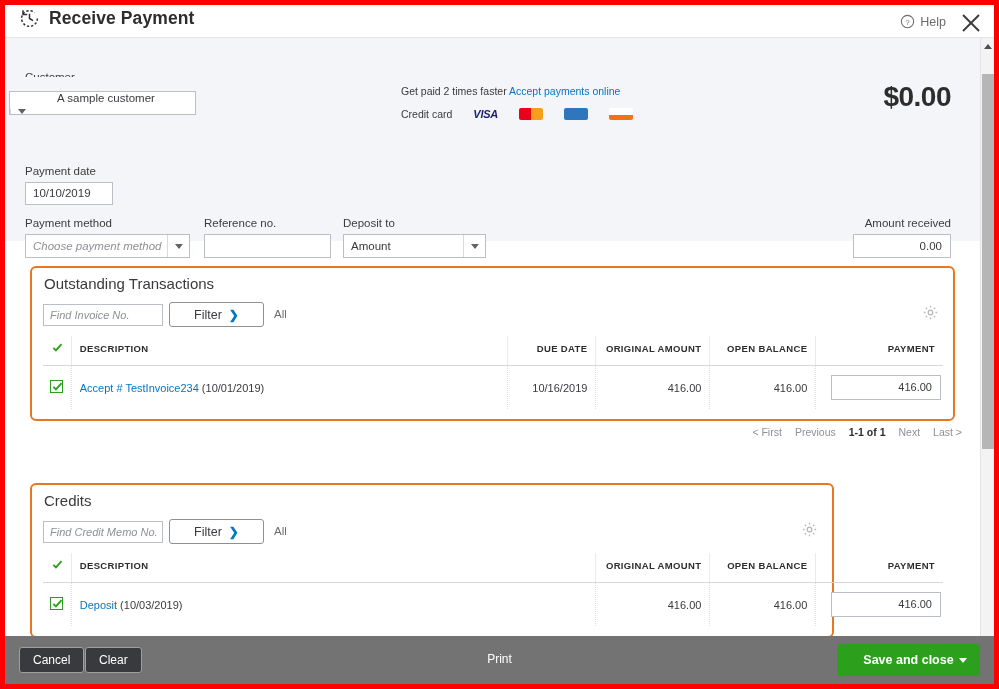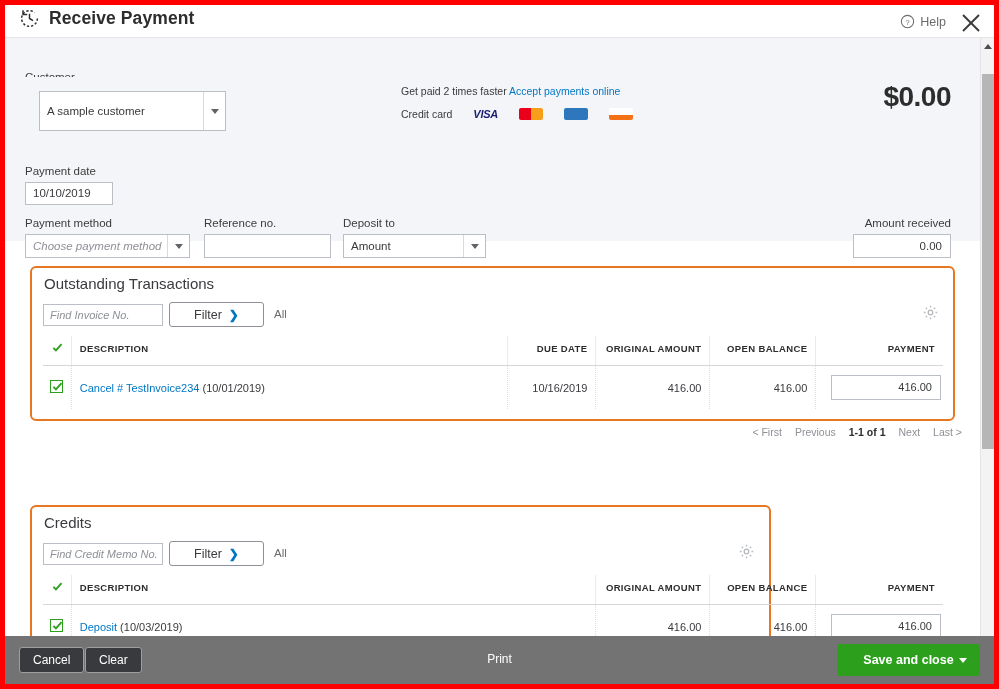--- a/index.html
+++ b/index.html
@@ -70,21 +70,21 @@
   .sel .val { padding-left: 7px; flex: 1; white-space: nowrap; overflow: hidden; }
   .sel .arrowbox {
     width: 22px; align-self: stretch;
     border-left: 1px solid #d6d9de;
     display: flex; align-items: center; justify-content: center;
   }
   .caret { width: 0; height: 0; border-left: 4px solid transparent;
            border-right: 4px solid transparent; border-top: 5px solid #5f6368; }
   .ph { color: #8d9096; font-style: italic; }
 
-  #cust-sel { position: absolute; left: 34px; top: 53px; width: 187px; height: 40px; }
+  #cust-sel { position: absolute; left: 4px; top: 53px; width: 187px; height: 24px; flex-direction: column; }
   #find-inv-btn {
     position: absolute; left: 221px; top: 52px; width: 147px; height: 26px;
     background: #fff; border: 1px solid #8d9096; border-radius: 3px;
     font-size: 12.5px; color: #393a3d; cursor: pointer;
     font-family: "Liberation Sans", sans-serif;
   }
 
   .promo { position: absolute; left: 396px; top: 47px; font-size: 10.5px; color: #393a3d; }
   .promo a { color: #0077c5; text-decoration: none; }
   .ccrow { position: absolute; left: 396px; top: 70px; display: flex; align-items: center; gap: 21px;
@@ -114,21 +114,21 @@
   #amt-recv-inp { position: absolute; right: 29px; top: 196px; width: 98px; height: 24px;
                   text-align: right; padding-right: 8px; }
 
   
   .card {
     position: absolute;
     border: 2px solid #e87722; border-radius: 6px;
     background: #fff;
   }
   #card-out { left: 25px; top: 261px; width: 925px; height: 155px; }
-  #card-cred { left: 25px; top: 500px; width: 741px; height: 155px; }
+  #card-cred { left: 25px; top: 478px; width: 804px; height: 155px; }
 
   .card-title { position: absolute; left: 12px; top: 7px; font-size: 15px; color: #393a3d; }
   .find-inp {
     position: absolute; left: 11px; top: 36px; width: 120px; height: 22px;
     border: 1px solid #babec5; background: #fff;
     font-size: 11px; color: #8d9096; font-style: italic;
     padding-left: 6px; font-family: "Liberation Sans", sans-serif;
   }
   .filter-btn {
     position: absolute; left: 137px; top: 34px; width: 95px; height: 25px;
@@ -338,21 +338,21 @@
       <tbody>
             <tr>
         <td class="c-chk">
           <span class="chk on">
             <svg width="11" height="11" viewBox="0 0 12 12">
                     <path d="M1.5 6.3 L4.3 9.2 L10.4 2.3" stroke="#2ca01c" stroke-width="2" fill="none"></path>
                   </svg>
           </span>
         </td>
         <td class="c-desc">
-          <a href="#" class="desc-link">Cancel # TestInvoice234</a><span class="desc-date"> (10/01/2019)</span>
+          <a href="#" class="desc-link">Accept # TestInvoice234</a><span class="desc-date"> (10/01/2019)</span>
         </td>
         <td>10/16/2019</td>
         <td>416.00</td>
         <td>416.00</td>
         <td style="padding-right:2px">
           <span class="pay-box">416.00</span>
         </td>
       </tr>
           </tbody>
     </table>

